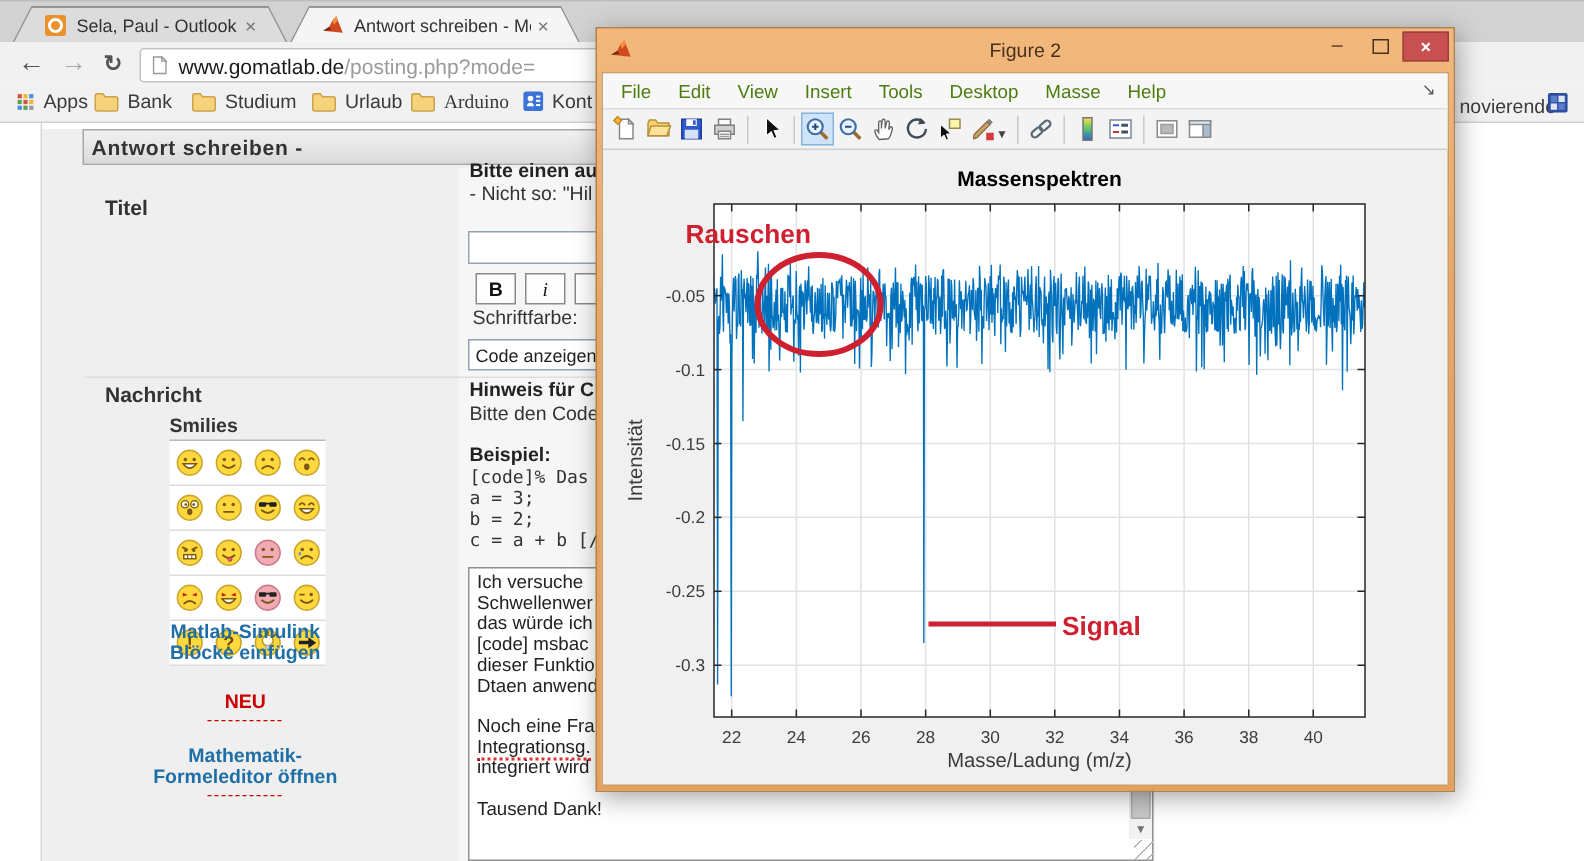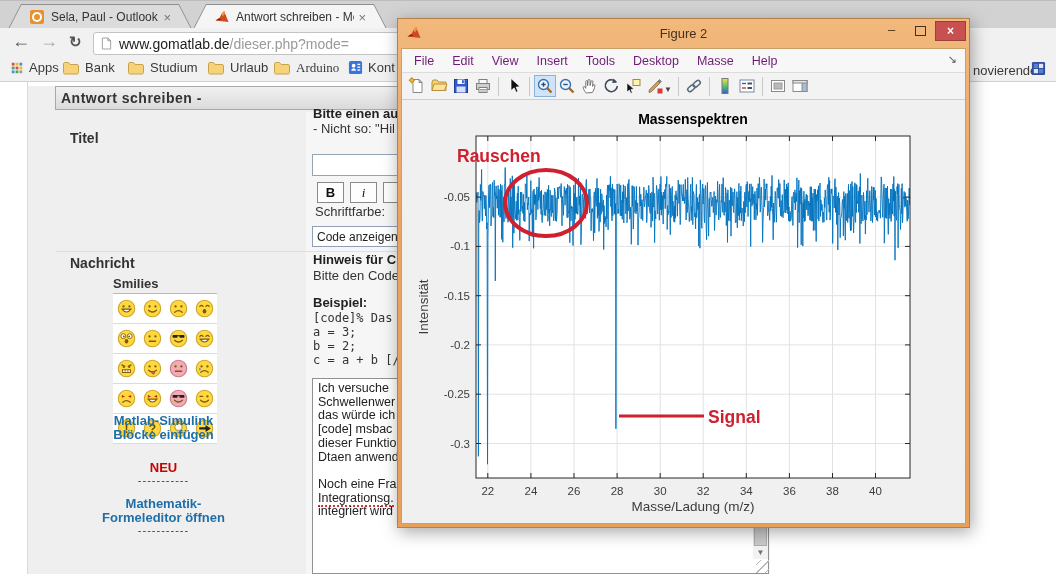--- a/index.html
+++ b/index.html
@@ -89,21 +89,21 @@
   #figtitle{position:absolute;left:0;top:0;width:100%;height:29px;text-align:center;line-height:29px;font-size:13px;color:#46321c;}
   #figicon{position:absolute;left:8px;top:6px;width:16px;height:16px;}
   #figicon svg{width:16px;height:16px;}
   .winbtn{position:absolute;top:2px;height:20px;text-align:center;color:#46321c;font-size:13px;line-height:18px;}
   #winmin{right:64px;width:27px;}
   #winmax{right:35px;width:27px;}
   #winmax span{display:inline-block;width:9px;height:8px;border:1.5px solid #46321c;margin-top:5px;}
   #winclose{right:3px;width:31px;background:#c85050;border:1px solid #98403c;box-sizing:border-box;color:#fff;font-size:12px;font-weight:bold;}
   #figclient{position:absolute;left:3px;top:29px;width:565px;height:476px;background:#f0f0f0;border:1px solid #caa06a;box-sizing:border-box;}
   #figmenu{position:relative;height:23px;background:#f7f7f7;border-bottom:1px solid #dcdcdc;display:flex;align-items:center;padding-left:3px;}
-  .menuitem{padding:0 9px;font-size:12.5px;color:#701a75;}
+  .menuitem{padding:0 9px;font-size:12.5px;color:#4d7c0f;}
   #dockarrow{position:absolute;right:8px;top:4px;font-size:11px;color:#555;}
   #figtools{height:26px;background:#f3f3f3;border-bottom:1px solid #cfcfcf;display:flex;align-items:center;padding-left:4px;}
   .ticon{width:22px;height:22px;display:flex;align-items:center;justify-content:center;border:1px solid transparent;box-sizing:border-box;}
   .ticon svg{width:18px;height:18px;display:block;}
   .ticon.sel{background:#cfe4f8;border:1px solid #88b4dc;}
   .tsep{width:1px;height:19px;background:#c9c9c9;margin:0 4px;}
   .tdrop{font-size:8px;color:#444;margin:6px 2px 0 -2px;}
   #chartbox{position:absolute;left:0;top:50px;width:563px;height:424px;}
 </style>
 </head>
@@ -141,21 +141,21 @@
   <span class="navbtn" id="backbtn">←</span>
   <span class="navbtn" id="fwdbtn">→</span>
   <span class="navbtn" id="reloadbtn">↻</span>
   <div class="abs" id="urlbox">
     <span id="pageicon">
         <svg viewBox="0 0 12 14">
           <path d="M1.5 1h6l3 3v9h-9z" fill="#fff" stroke="#9a9a9a"></path>
           <path d="M7.5 1l3 3h-3z" fill="#e6e6e6" stroke="#9a9a9a"></path>
         </svg>
       </span>
-    <span id="urltext"><span class="url-domain">www.gomatlab.de</span><span class="url-path">/dieser.php?mode=</span></span>
+    <span id="urltext"><span class="url-domain">www.gomatlab.de</span><span class="url-path">/posting.php?mode=</span></span>
   </div>
 
   <div class="abs" id="bmbar"></div>
   <span class="abs" id="bmright">novierende</span>
   <span class="abs" id="bmrighticon"><svg viewBox="0 0 16 16" width="15" height="15">
         <rect x="1" y="1" width="14" height="14" rx="1.5" fill="#2d4f9e"></rect>
         <rect x="3" y="3" width="4.5" height="4.5" fill="#5a7ecf"></rect>
         <rect x="8.5" y="8.5" width="4.5" height="4.5" fill="#5a7ecf"></rect>
         <rect x="8.5" y="3" width="4.5" height="4.5" fill="#fff" opacity="0.85"></rect>
         <rect x="3" y="8.5" width="4.5" height="4.5" fill="#fff" opacity="0.85"></rect>
@@ -382,20 +382,21 @@
       <div><span>Schwellenwer</span></div>
       <div><span>das würde ich</span></div>
       <div><span>[code] msbac</span></div>
       <div><span>dieser Funktio</span></div>
       <div><span>Dtaen anwend</span></div>
       <div>&nbsp;</div>
       <div><span>Noch eine Fra</span></div>
       <div><span class="misspell">Integrationsg.</span></div>
       <div><span>integriert wird</span></div>
       <div>&nbsp;</div>
+      <div><span>Tausend Dank!</span></div>
     </div>
   <div class="abs" id="msgScroll"></div>
   <div class="abs" id="msgThumb"></div>
   <div class="abs" id="msgDown">▼</div>
   <div class="abs" id="msgGrip"></div>
 
   <div class="abs" id="figwin">
     <div id="figtitle">Figure 2</div>
     <span id="figicon"><svg viewBox="0 0 16 16">
           <path d="M1.5 11.5l4-2.6 2-4 2.6-3 4.4 11z" fill="#cf4a1f"></path>

